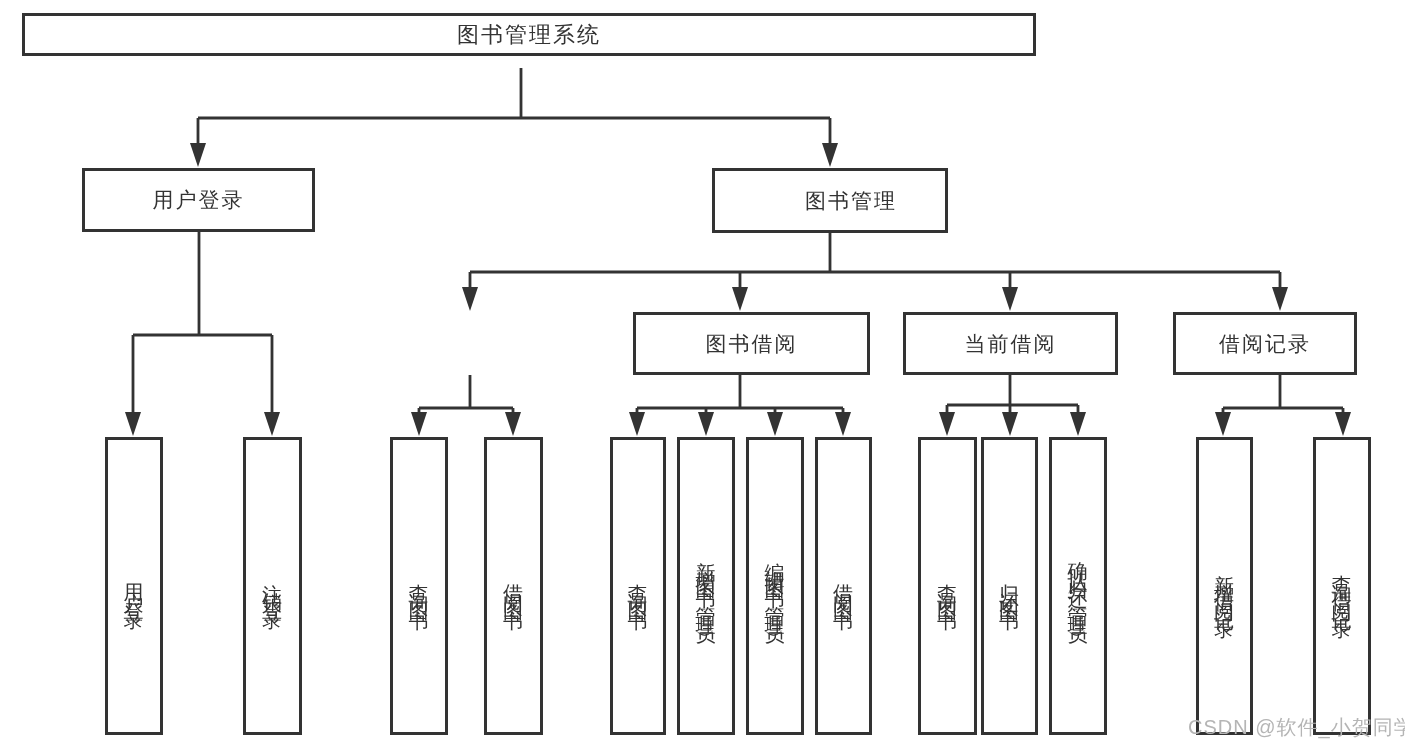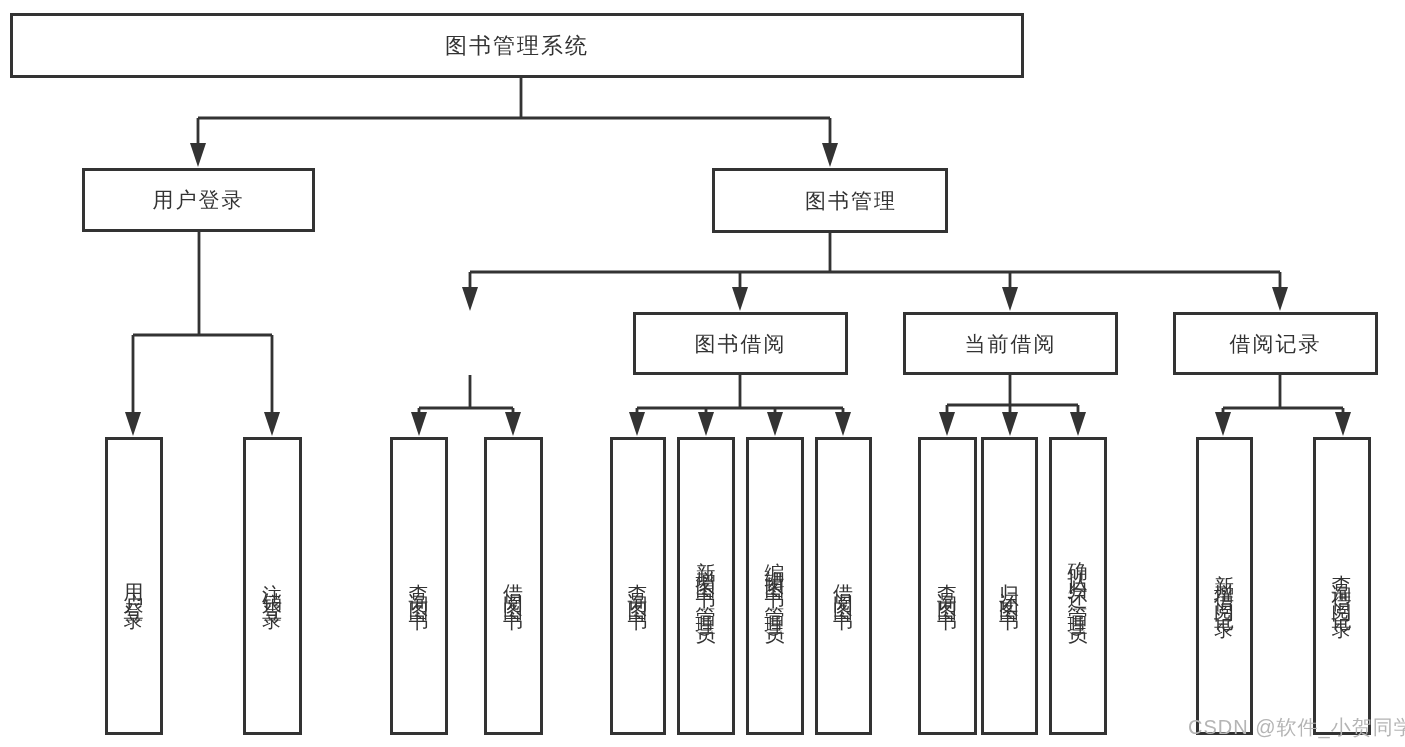--- a/index.html
+++ b/index.html
@@ -88,38 +88,38 @@
       <polygon points="775,436 767,412 783,412"></polygon>
       <polygon points="843,436 835,412 851,412"></polygon>
       <polygon points="947,436 939,412 955,412"></polygon>
       <polygon points="1010,436 1002,412 1018,412"></polygon>
       <polygon points="1078,436 1070,412 1086,412"></polygon>
       <polygon points="1223,436 1215,412 1231,412"></polygon>
       <polygon points="1343,436 1335,412 1351,412"></polygon>
     </g>
   </svg>
 
-  <div class="node box-h box-root" style="left:10px; top:13px; width:1014px; height:65px;">
+  <div class="node box-h box-root" style="left:22px; top:13px; width:1014px; height:43px;">
     <span class="lbl">图书管理系统</span>
   </div>
 
   <div class="node box-h" style="left:82px; top:168px; width:233px; height:64px;">
     <span class="lbl">用户登录</span>
   </div>
   <div class="node box-h" style="left:712px; top:168px; width:236px; height:65px;padding-left:42px;">
     <span class="lbl">图书管理</span>
   </div>
 
-  <div class="node box-h" style="left:633px; top:312px; width:215px; height:63px;">
+  <div class="node box-h" style="left:633px; top:312px; width:237px; height:63px;">
     <span class="lbl">图书借阅</span>
   </div>
   <div class="node box-h" style="left:903px; top:312px; width:215px; height:63px;">
     <span class="lbl">当前借阅</span>
   </div>
-  <div class="node box-h" style="left:1173px; top:312px; width:205px; height:63px;">
+  <div class="node box-h" style="left:1173px; top:312px; width:184px; height:63px;">
     <span class="lbl">借阅记录</span>
   </div>
 
   <div class="node box-v" style="left:105px; top:437px; width:58px; height:298px;">
     <span class="vlbl">用户登录</span>
   </div>
   <div class="node box-v" style="left:243px; top:437px; width:59px; height:298px;">
     <span class="vlbl">注销登录</span>
   </div>
 

